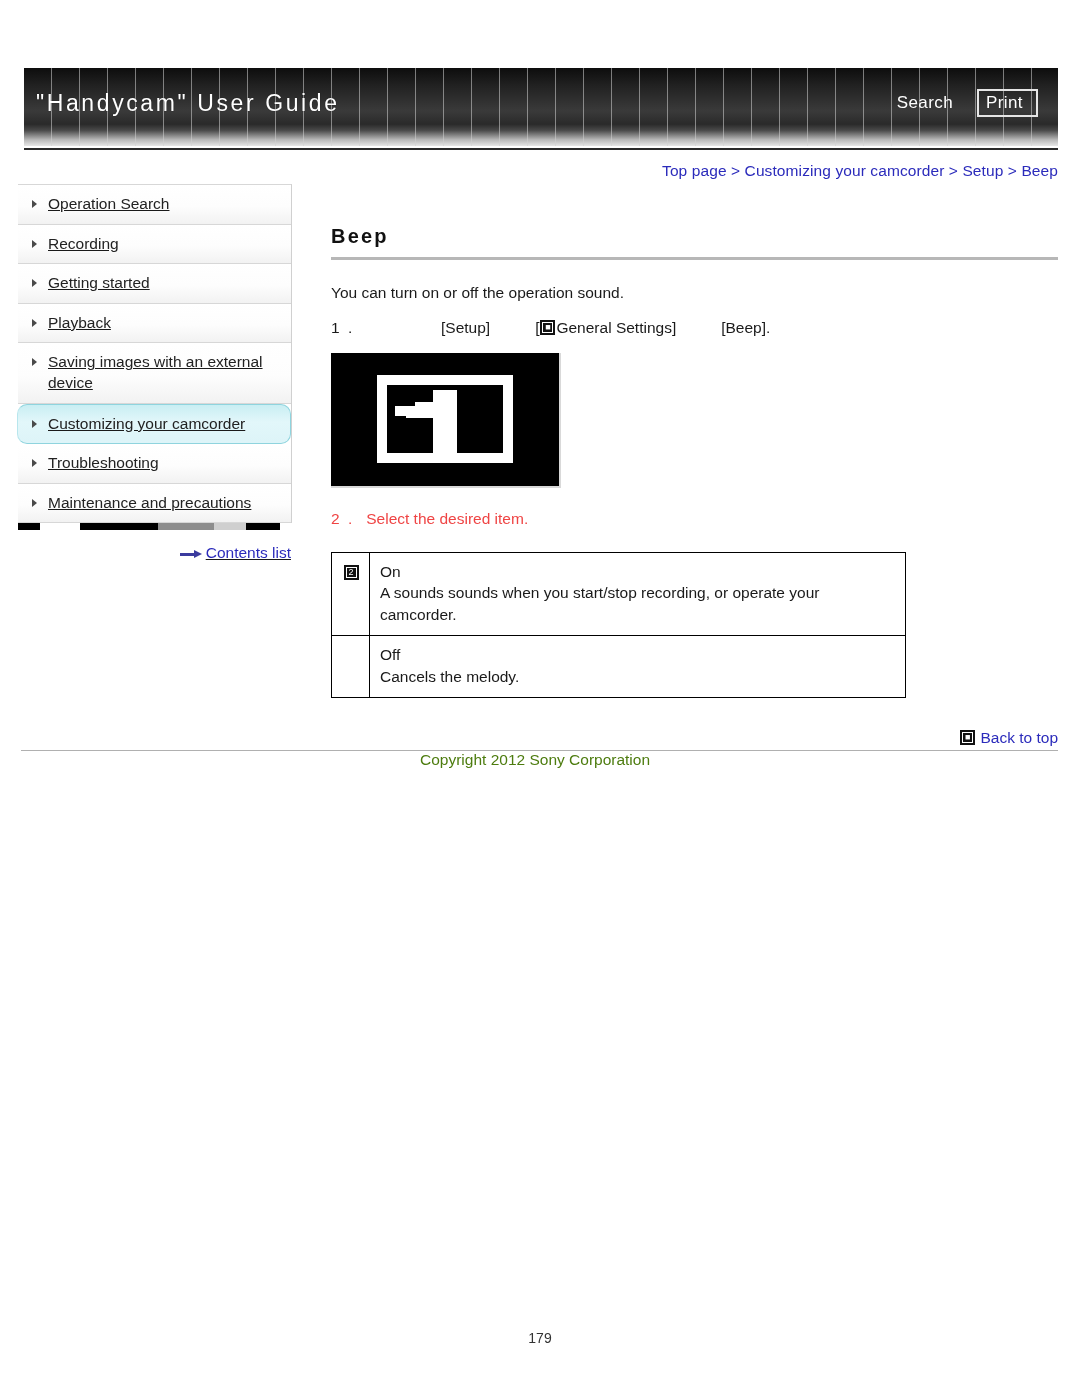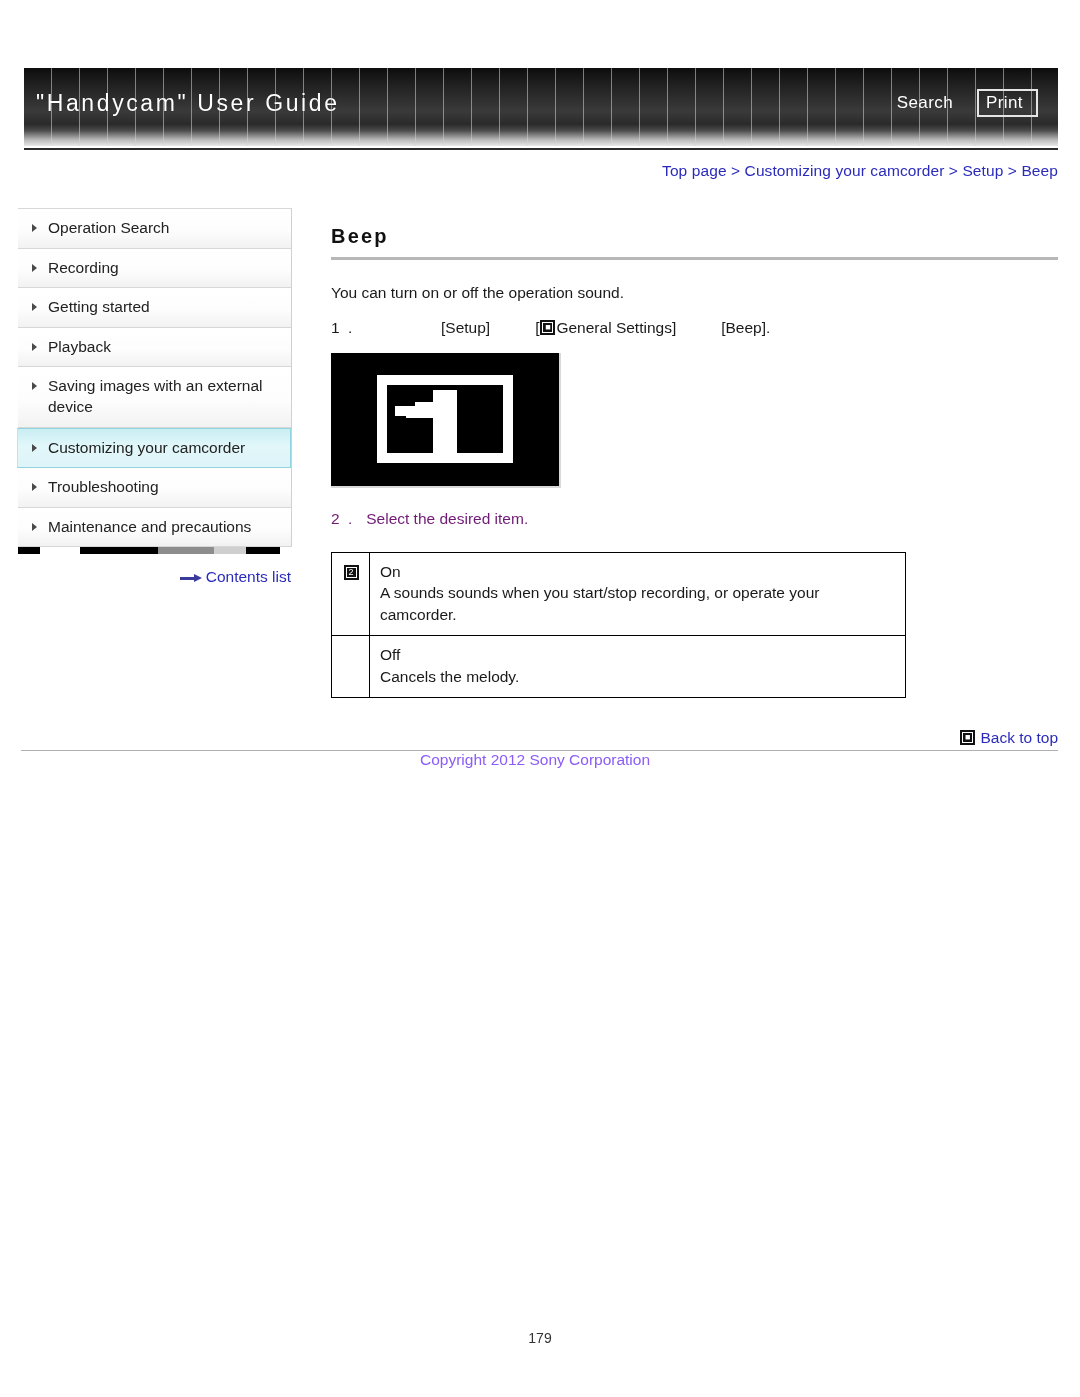--- a/index.html
+++ b/index.html
@@ -98,22 +98,23 @@
     font-size: 15.5px;
     color: #2b2bbb;
     white-space: nowrap;
     letter-spacing: 0.1px;
   }
 
   
   .sidebar {
     position: absolute;
     left: 18px;
-    top: 208px;
+    top: 184px;
     width: 274px;
+    text-decoration: underline;
   }
   .side-list {
     border-top: 1px solid #d7d7d7;
     border-right: 1px solid #d0d0d0;
   }
   .side-item {
     position: relative;
     padding: 9px 10px 9px 30px;
     font-size: 15.5px;
     color: #222;
@@ -133,20 +134,21 @@
     border-top: 4px solid transparent;
     border-bottom: 4px solid transparent;
   }
   .side-item.active {
     background: linear-gradient(to bottom, #c9eef3 0%, #e2f7fa 45%, #ddf4f8 100%);
     border-top: 1px solid #8fd4de;
     border-bottom: 1px solid #8fd4de;
     border-right: 1px solid #8fd4de;
     border-left: 1px solid #b8e6ed;
     margin-left: -1px;
+    border-radius: 10px;
   }
   .side-footer-bar {
     height: 7px;
     background:
       linear-gradient(to right,
         #000 0px, #000 22px,
         #fff 22px, #fff 62px,
         #000 62px, #000 140px,
         #8d8d8d 140px, #8d8d8d 196px,
         #cfcfcf 196px, #cfcfcf 228px,
@@ -283,21 +285,21 @@
     left: 64px;
     top: 37px;
     width: 96px;
     height: 67px;
   }
 
   
   .step2 {
     margin-top: 22px;
     font-size: 15.5px;
-    color: #701a75;
+    color: #ef4444;
     white-space: nowrap;
   }
   .step2 .num { letter-spacing: 2px; margin-right: 12px; }
 
   .options-table {
     margin-top: 24px;
     width: 575px;
     border-collapse: collapse;
     table-layout: fixed;
   }
@@ -332,21 +334,21 @@
     top: 750px;
     width: 1037px;
     height: 1px;
     background: #b0b0b0;
   }
   .copyright {
     position: absolute;
     left: 420px;
     top: 751px;
     font-size: 15.5px;
-    color: #8b5cf6;
+    color: #4d7c0f;
     white-space: nowrap;
   }
   .page-number {
     position: absolute;
     left: 0;
     right: 0;
     top: 1330px;
     text-align: center;
     font-size: 14px;
     color: #333;

